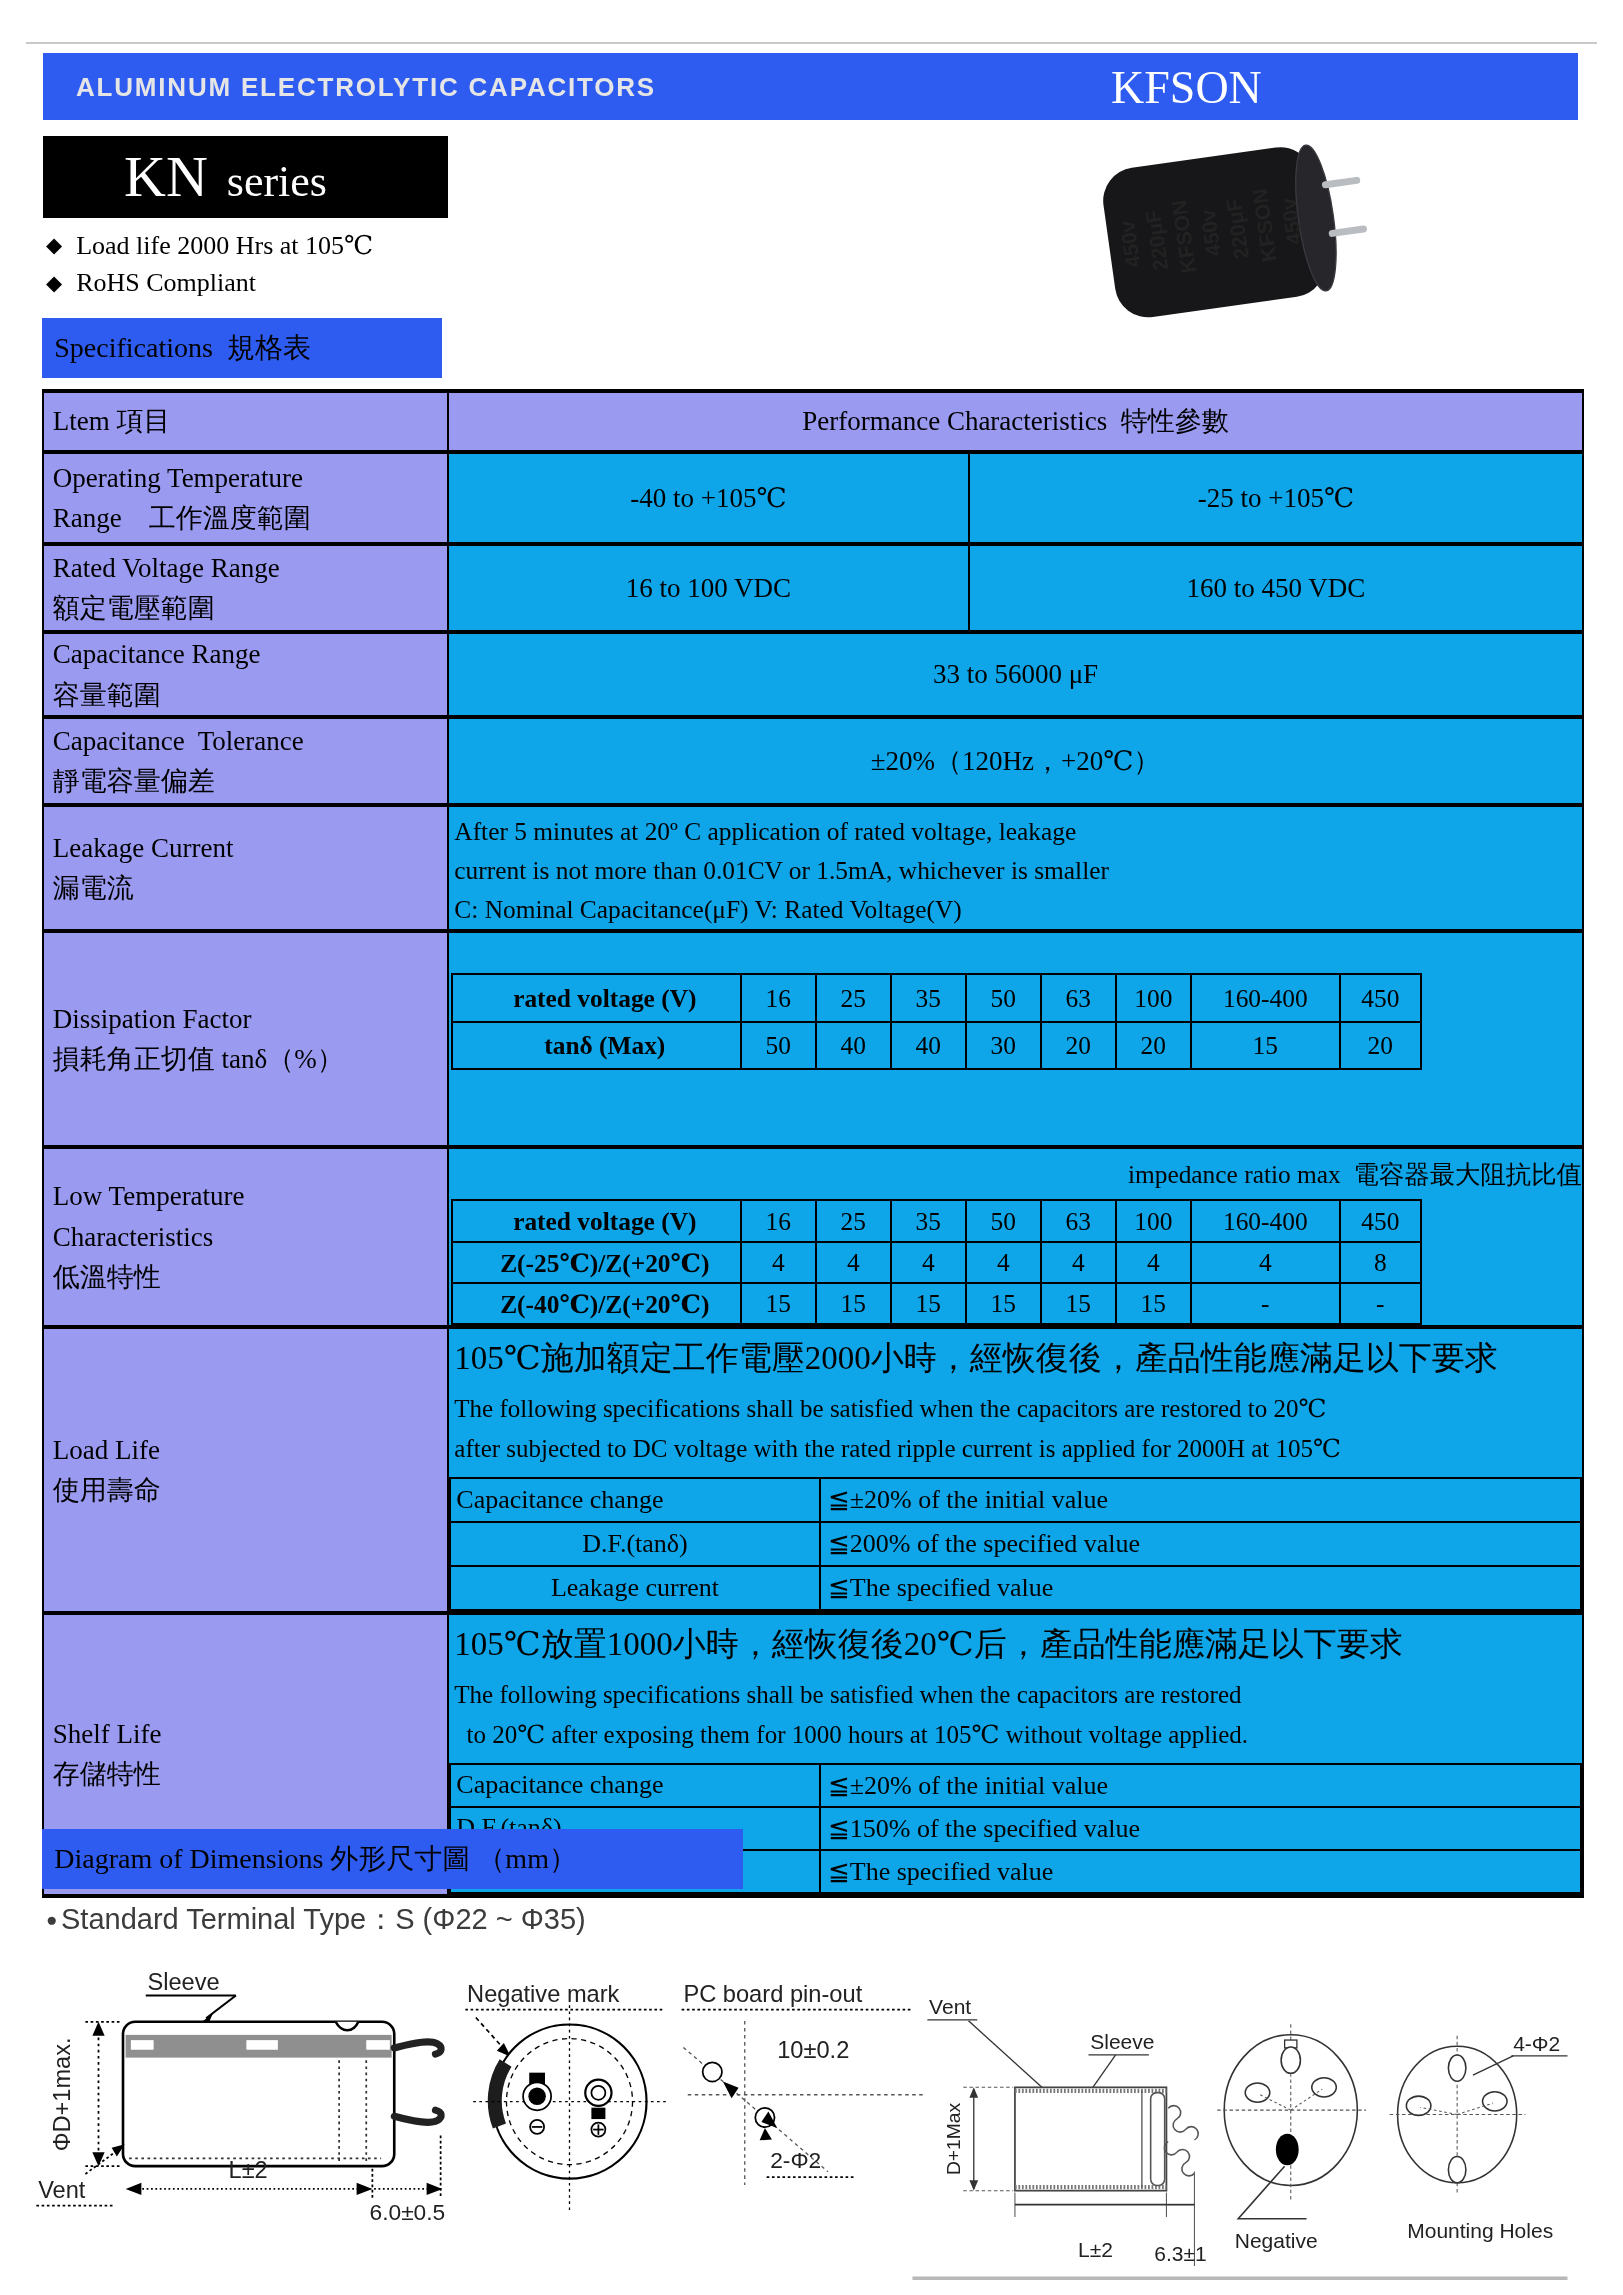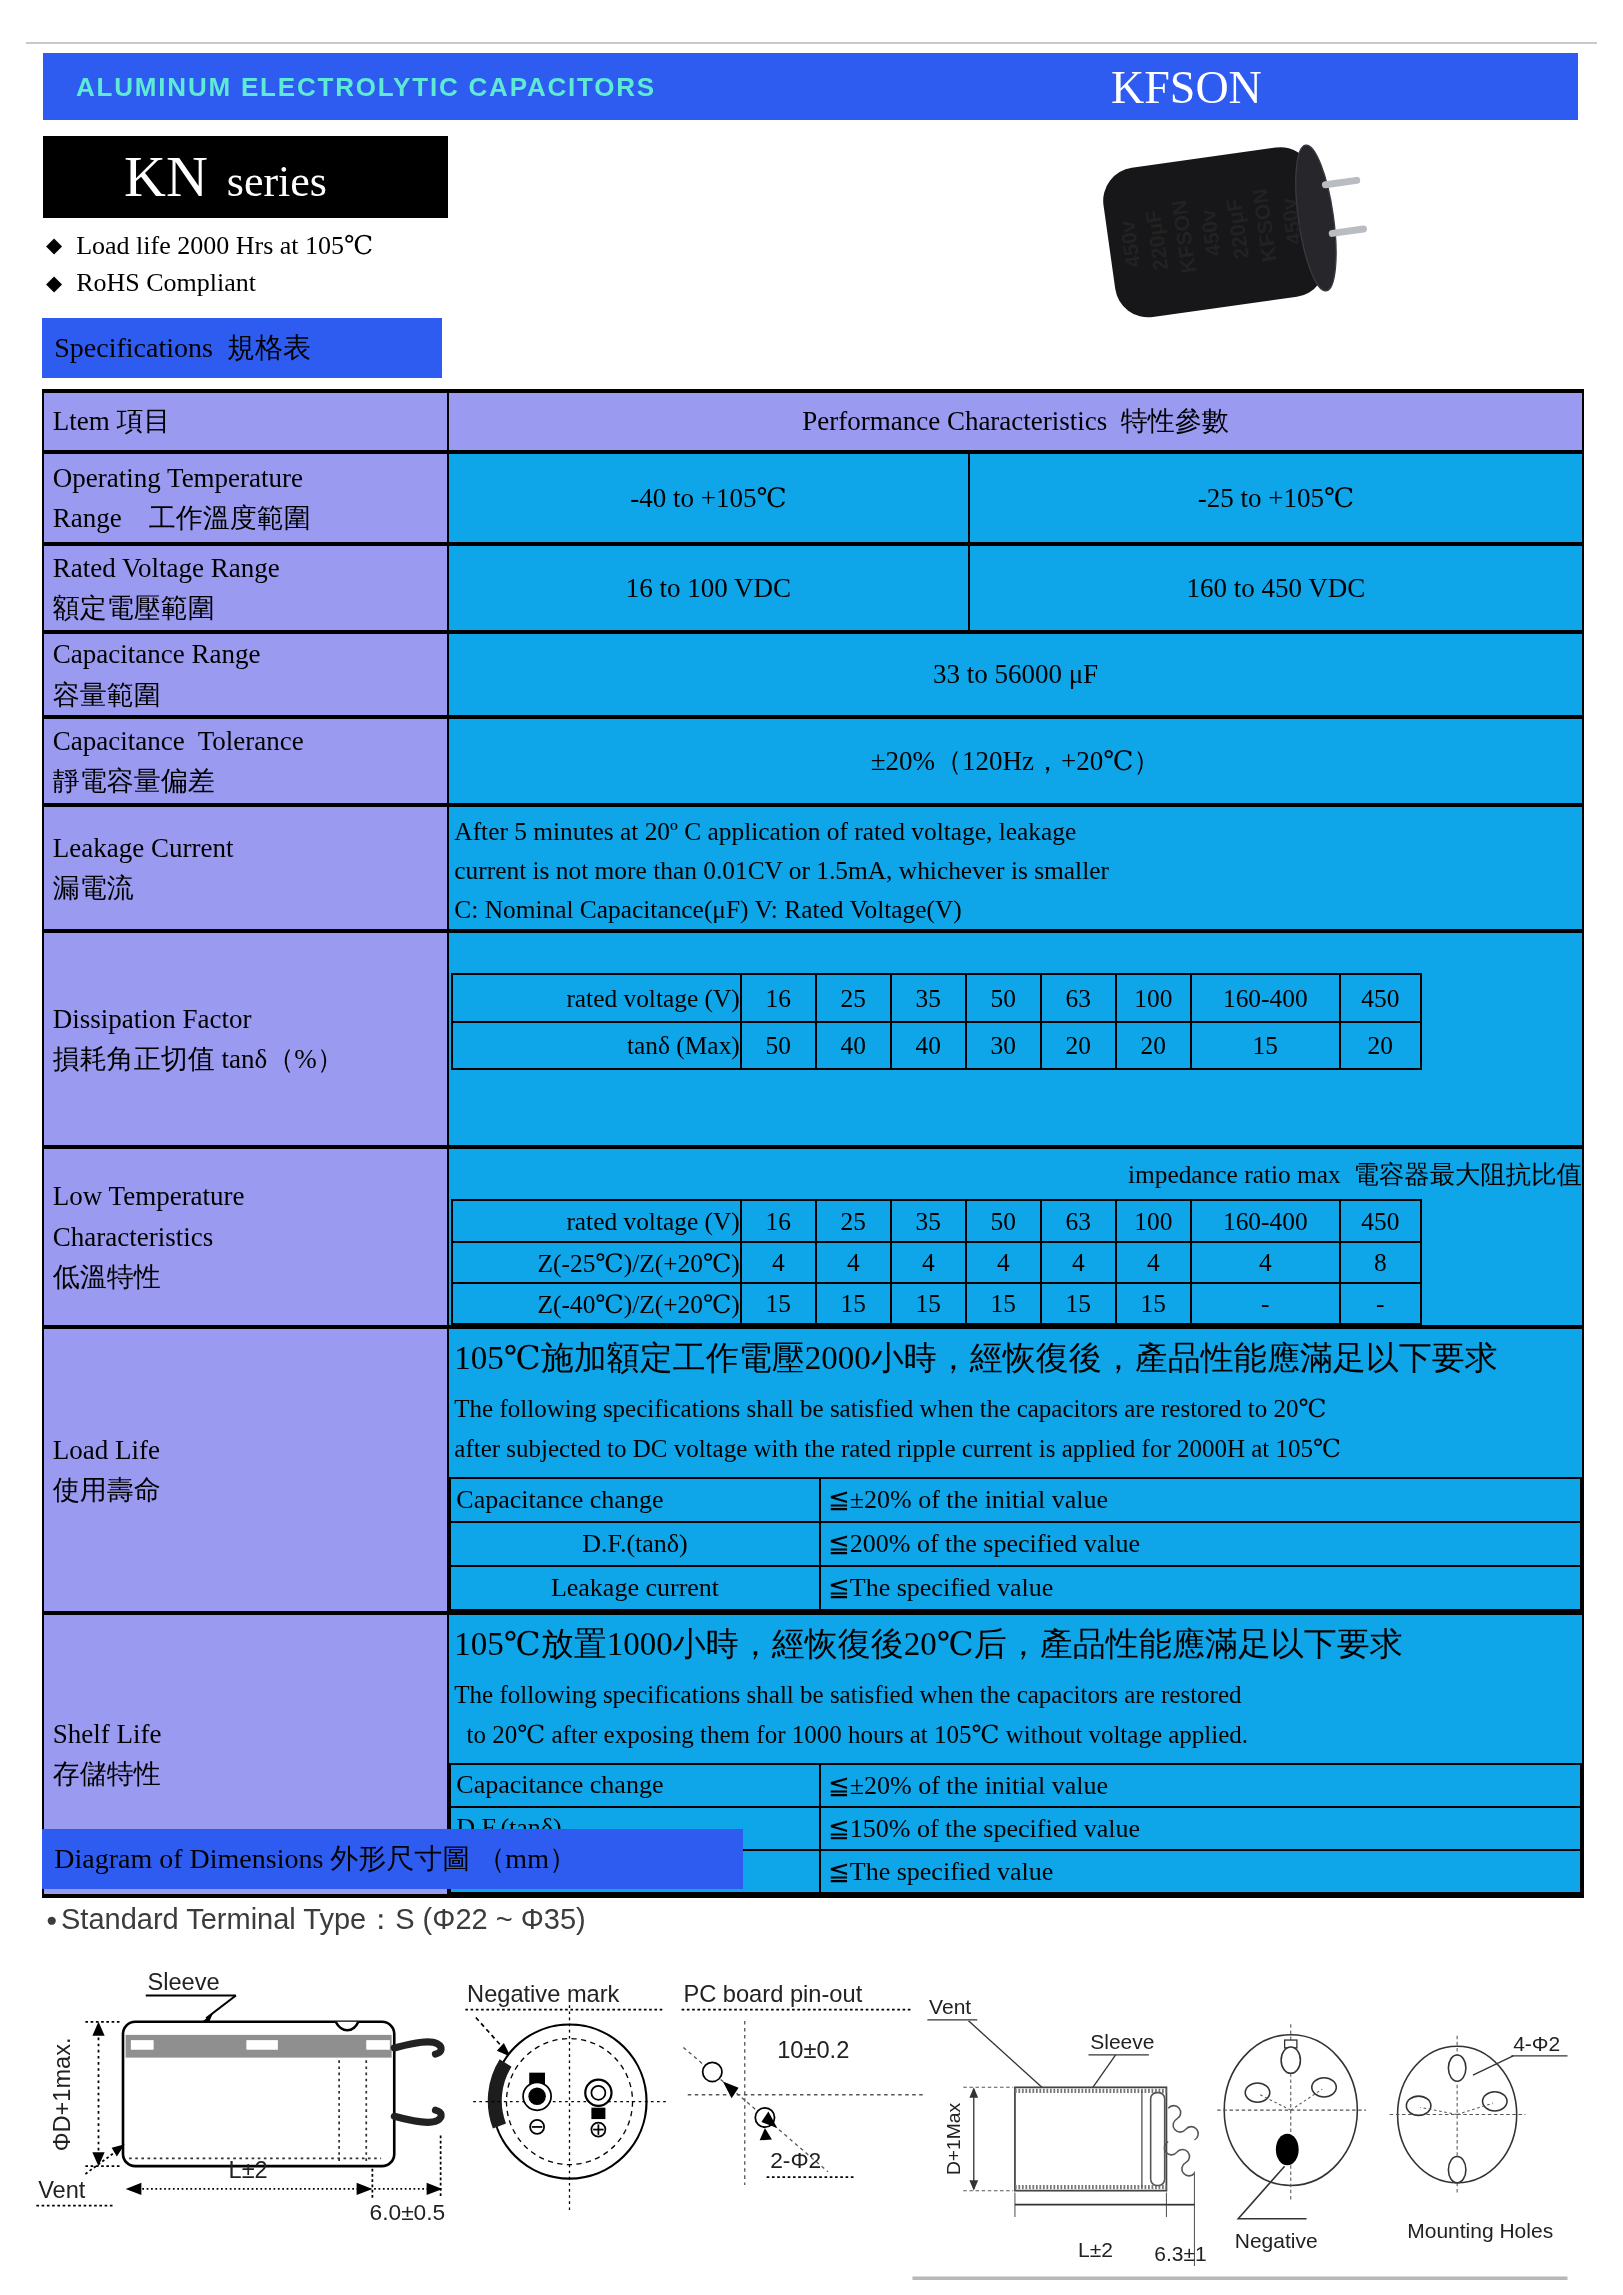--- a/index.html
+++ b/index.html
@@ -4,21 +4,21 @@
 <style>
   html,body { margin:0; padding:0; background:#ffffff; }
   .page { position:relative; width:1623px; height:2295px; background:#fff; overflow:hidden;
           font-family:"Liberation Serif","DejaVu Serif",serif; color:#000; }
   .pre { white-space:pre; }
 
   .topline { position:absolute; left:26px; top:42px; width:1571px; height:1.8px; background:#c9c9c9; }
 
   .topbar { position:absolute; left:43px; top:53px; width:1535px; height:67px; background:#2e5cf0; }
   .topbar .t1 { position:absolute; left:33px; top:50%; transform:translateY(-50%);
-                color:#5eead4; font-family:"Liberation Sans","DejaVu Sans",sans-serif;
+                color:#e5e5e5; font-family:"Liberation Sans","DejaVu Sans",sans-serif;
                 font-weight:bold; font-size:26px; letter-spacing:1.8px; }
   .topbar .brand { position:absolute; left:1068px; top:50%; transform:translateY(-50%);
                    color:#fff; font-size:46px; font-family:"Liberation Serif","DejaVu Serif",serif; }
 
   .knbox { position:absolute; left:43px; top:136px; width:405px; height:82px; background:#000;
            display:flex; align-items:baseline; padding-left:81px; box-sizing:border-box; color:#fff; }
   .knbox .kn { font-size:58px; line-height:81px; }
   .knbox .knword { font-size:44px; margin-left:19px; }
 
   .feature { position:absolute; left:46px; font-size:26px; display:flex; align-items:center; }
@@ -37,21 +37,21 @@
   .lbl div { line-height:1.5; }
   .hcenter { text-align:center; padding:0; }
   .val { text-align:center; vertical-align:middle; font-size:27px; }
   .panel { vertical-align:top; padding:0; }
 
   .leak { padding:5.3px 0 0 5.3px; }
   .leak div { font-size:25.4px; line-height:39px; }
 
   table.inner { border-collapse:collapse; margin-left:1.8px; font-size:25.4px; table-layout:fixed; }
   .inner td { border:2.6px solid #000; text-align:center; padding:0; }
-  .inner .k { text-align:right; padding-left:17px; }
+  .inner .k { text-align:center; padding-left:17px;font-weight:bold; }
   .pad-diss { padding-top:40px; }
   .rh52 td { height:46px; } .rh51 td { height:45px; }
   .rh46 td { height:40px; } .rh45 td { height:39px; }
 
   .note { font-size:25.4px; margin:8.8px 0 7px 5.3px;text-align:right; }
   .cn   { font-size:33px; margin:7px 0 0 5.3px; }
   .en   { font-size:25px; margin:12.3px 0 0 5.3px; line-height:1.25; }
   .en2  { margin-top:8.8px; }
   .indent { padding-left:12.3px; }
 

